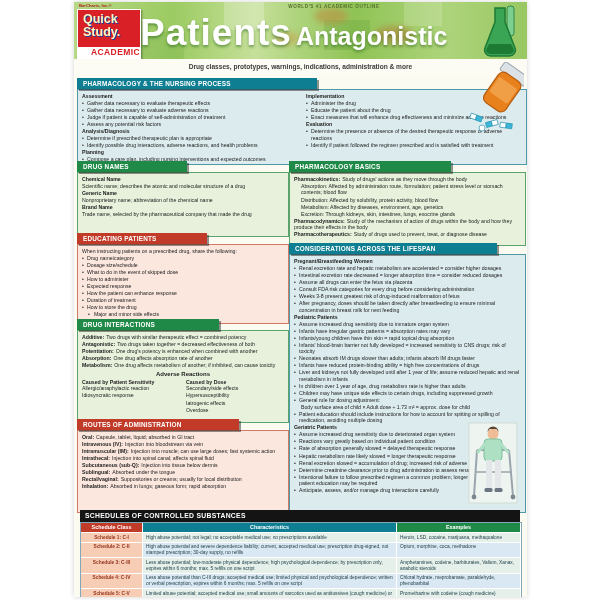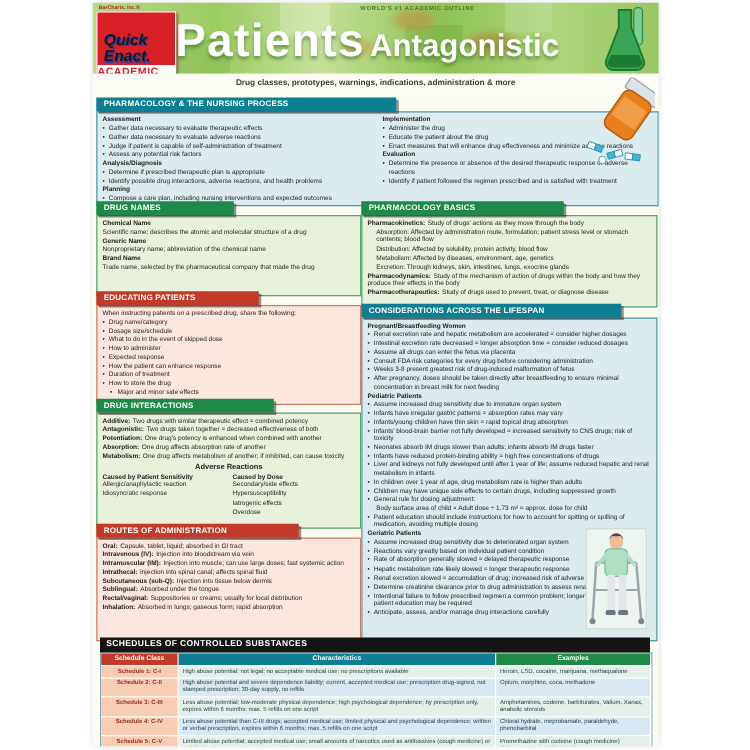--- a/index.html
+++ b/index.html
@@ -10,22 +10,22 @@
   .hdr{position:absolute;left:0;top:0;width:453px;height:57px;overflow:hidden;
        background:linear-gradient(90deg,#b8d987 0%,#9ccb62 22%,#c6e09a 40%,#8fc355 62%,#aed47b 82%,#98c763 100%);}
   .tile{position:absolute;}
   .pillblur{position:absolute;border-radius:50%;filter:blur(3px);opacity:.55;}
   .hdr-title{position:absolute;left:66px;top:10px;width:330px;white-space:nowrap;color:#fff;}
   .t-main{font-size:37px;font-weight:bold;letter-spacing:1px;text-shadow:0 2px 3px rgba(30,90,20,.5);}
   .t-acc{font-size:25px;font-weight:bold;margin-left:4px;text-shadow:0 2px 3px rgba(30,90,20,.5);}
   .tagline{position:absolute;left:150px;top:2px;width:220px;text-align:center;font-size:4.6px;font-weight:bold;color:#55702c;letter-spacing:.6px;}
   .brand{position:absolute;left:5px;top:1px;font-size:4.2px;color:#b32222;font-weight:bold;}
   .logo{position:absolute;left:3px;top:7px;width:62px;height:48px;background:#d92027;border:1.5px solid #fff;box-shadow:1px 1px 2px rgba(0,0,0,.4);display:flex;flex-direction:column;}
-  .logo-q{color:#0f172a;font-weight:bold;font-style:italic;font-size:12.5px;line-height:1.02;padding:16px 2px 0 5px;text-shadow:1px 1px 0 #1a3f9e;}
-  .logo-a{margin-top:auto;background:#fff;color:#d92027;font-weight:bold;font-size:8.5px;line-height:11px;height:11px;text-align:left;letter-spacing:.4px;}
+  .logo-q{color:#fef9c3;font-weight:bold;font-size:12.5px;line-height:1.02;padding:3px 2px 0 5px;text-shadow:1px 1px 0 #1a3f9e;}
+  .logo-a{margin-top:auto;background:#fff;color:#d92027;font-weight:bold;font-size:8.5px;line-height:11px;height:11px;text-align:right;letter-spacing:.4px;}
   .subtitle{position:absolute;left:0;top:57px;width:453px;height:16px;background:#fdfcf4;text-align:center;font-size:6.6px;font-weight:bold;color:#3a3a3a;line-height:16px;}
 
   
   .sec-head{position:absolute;height:11px;color:#fff;font-weight:bold;font-size:6.4px;line-height:11px;padding:0 6px;letter-spacing:.2px;box-shadow:2px 2px 0 rgba(20,20,20,.45);white-space:nowrap;z-index:2;}
   .teal{background:#0e7e92;} .green{background:#1f8a47;} .red{background:#c23a28;}
   .sec-body{position:absolute;font-size:5.2px;line-height:1.24;color:#222;padding:3px 4px;border:1px solid;overflow:hidden;z-index:1;}
   .body-blue{background:#dcebee;border-color:#4f98a8;}
   .body-green{background:#e7f1dc;border-color:#5aa36a;}
   .body-pink{background:#fbe7de;border-color:#cf7a64;}
   .entry{margin-bottom:.6px;}
@@ -78,21 +78,21 @@
     <svg class="illus" style="right:2px;top:2px" width="44" height="54" viewBox="0 0 44 54">
       <rect x="26" y="2" width="7" height="30" rx="3" fill="#7ccf8e" stroke="#2e8a46" stroke-width="1"></rect>
       <path d="M14 4 h10 v14 L34 44 a6 6 0 0 1 -6 8 H10 a6 6 0 0 1 -6 -8 L14 18 Z" fill="#3aa655" stroke="#1d7a33" stroke-width="1.5"></path>
       <path d="M8 40 h22 l3 6 a5 5 0 0 1 -5 4 H10 a5 5 0 0 1 -5 -4 Z" fill="#1d7a33"></path>
     </svg>
     <div class="tagline">WORLD'S #1 ACADEMIC OUTLINE</div>
     <div class="hdr-title"><span class="t-main">Patients</span><span class="t-acc">Antagonistic</span></div>
   </div>
   <div class="brand">BarCharts, Inc.®</div>
   <div class="logo">
-    <div class="logo-q"><span>Quick</span><br><span>Enact.</span></div>
+    <div class="logo-q"><span>Quick</span><br><span>Study.</span></div>
     <div class="logo-a">ACADEMIC</div>
   </div>
   <div class="subtitle">Drug classes, prototypes, warnings, indications, administration &amp; more</div>
 
   <svg class="illus" style="left:388px;top:60px" width="62" height="72" viewBox="0 0 62 72">
     <g transform="rotate(35 40 25)">
       <rect x="28" y="2" width="30" height="10" rx="2" fill="#dde2e7" stroke="#9aa4ad" stroke-width="1"></rect>
       <rect x="30" y="11" width="26" height="36" rx="6" fill="#e8811c" stroke="#b35c10" stroke-width="1.2"></rect>
       <rect x="32" y="18" width="22" height="18" rx="2" fill="#f2a44e" opacity=".85"></rect>
     </g>

